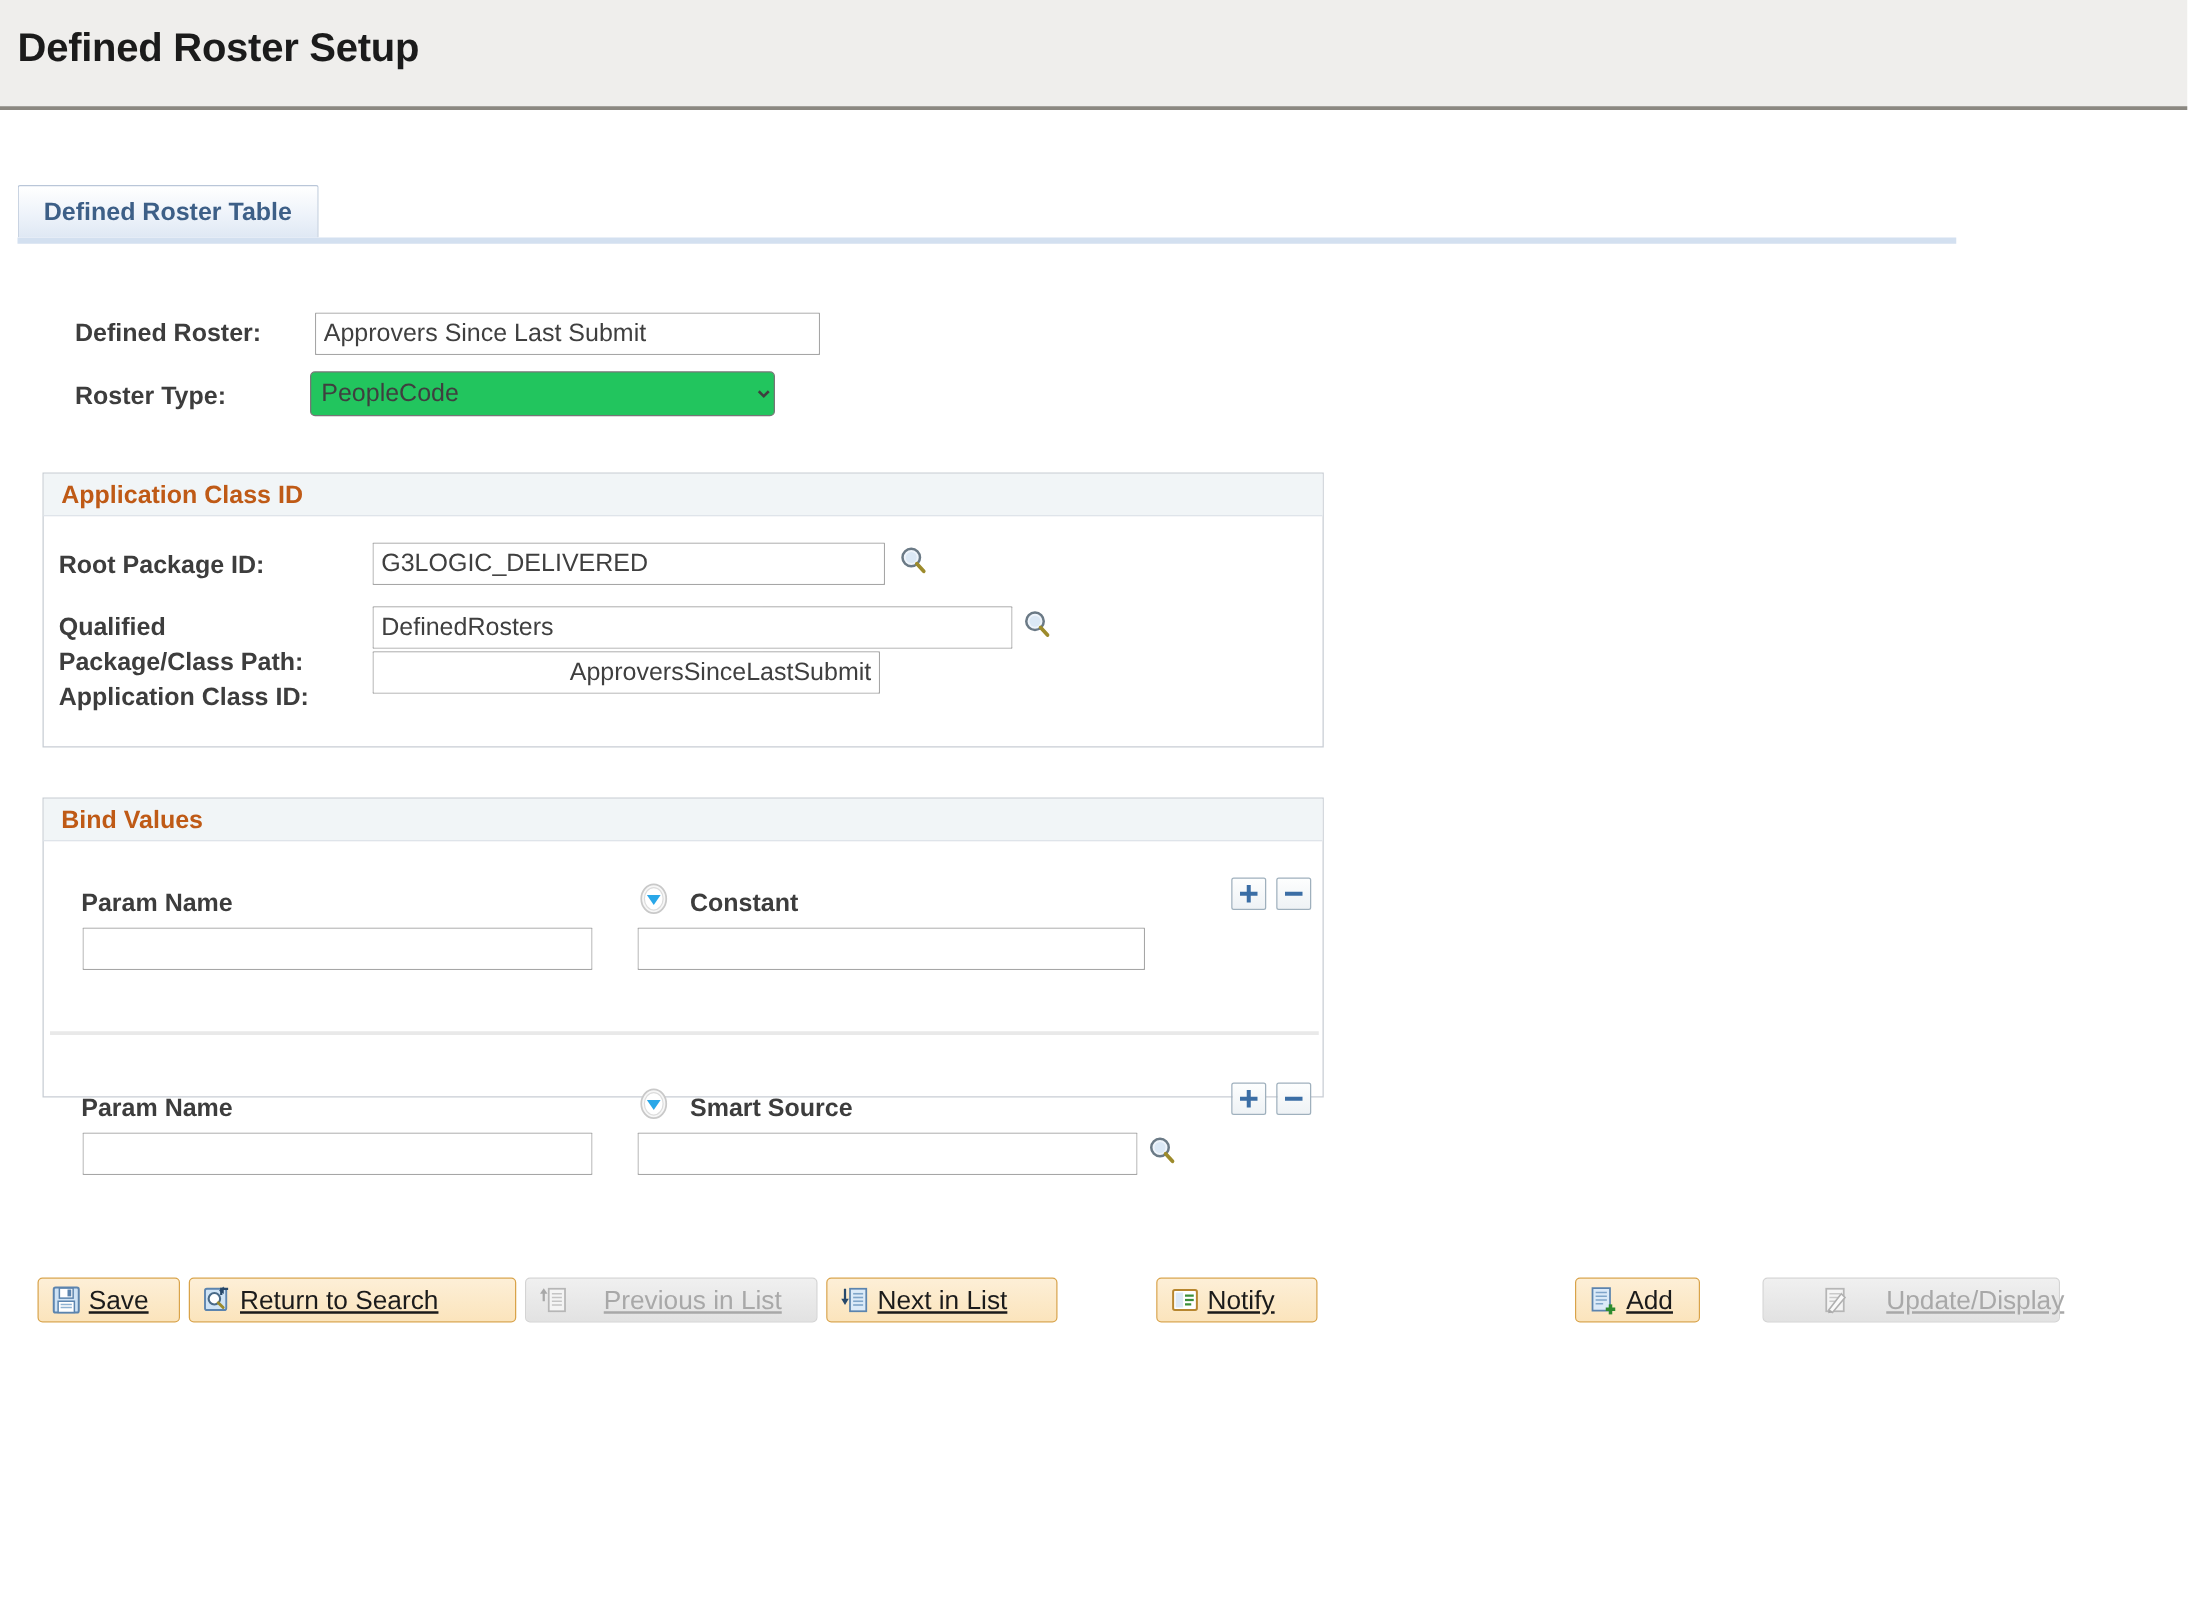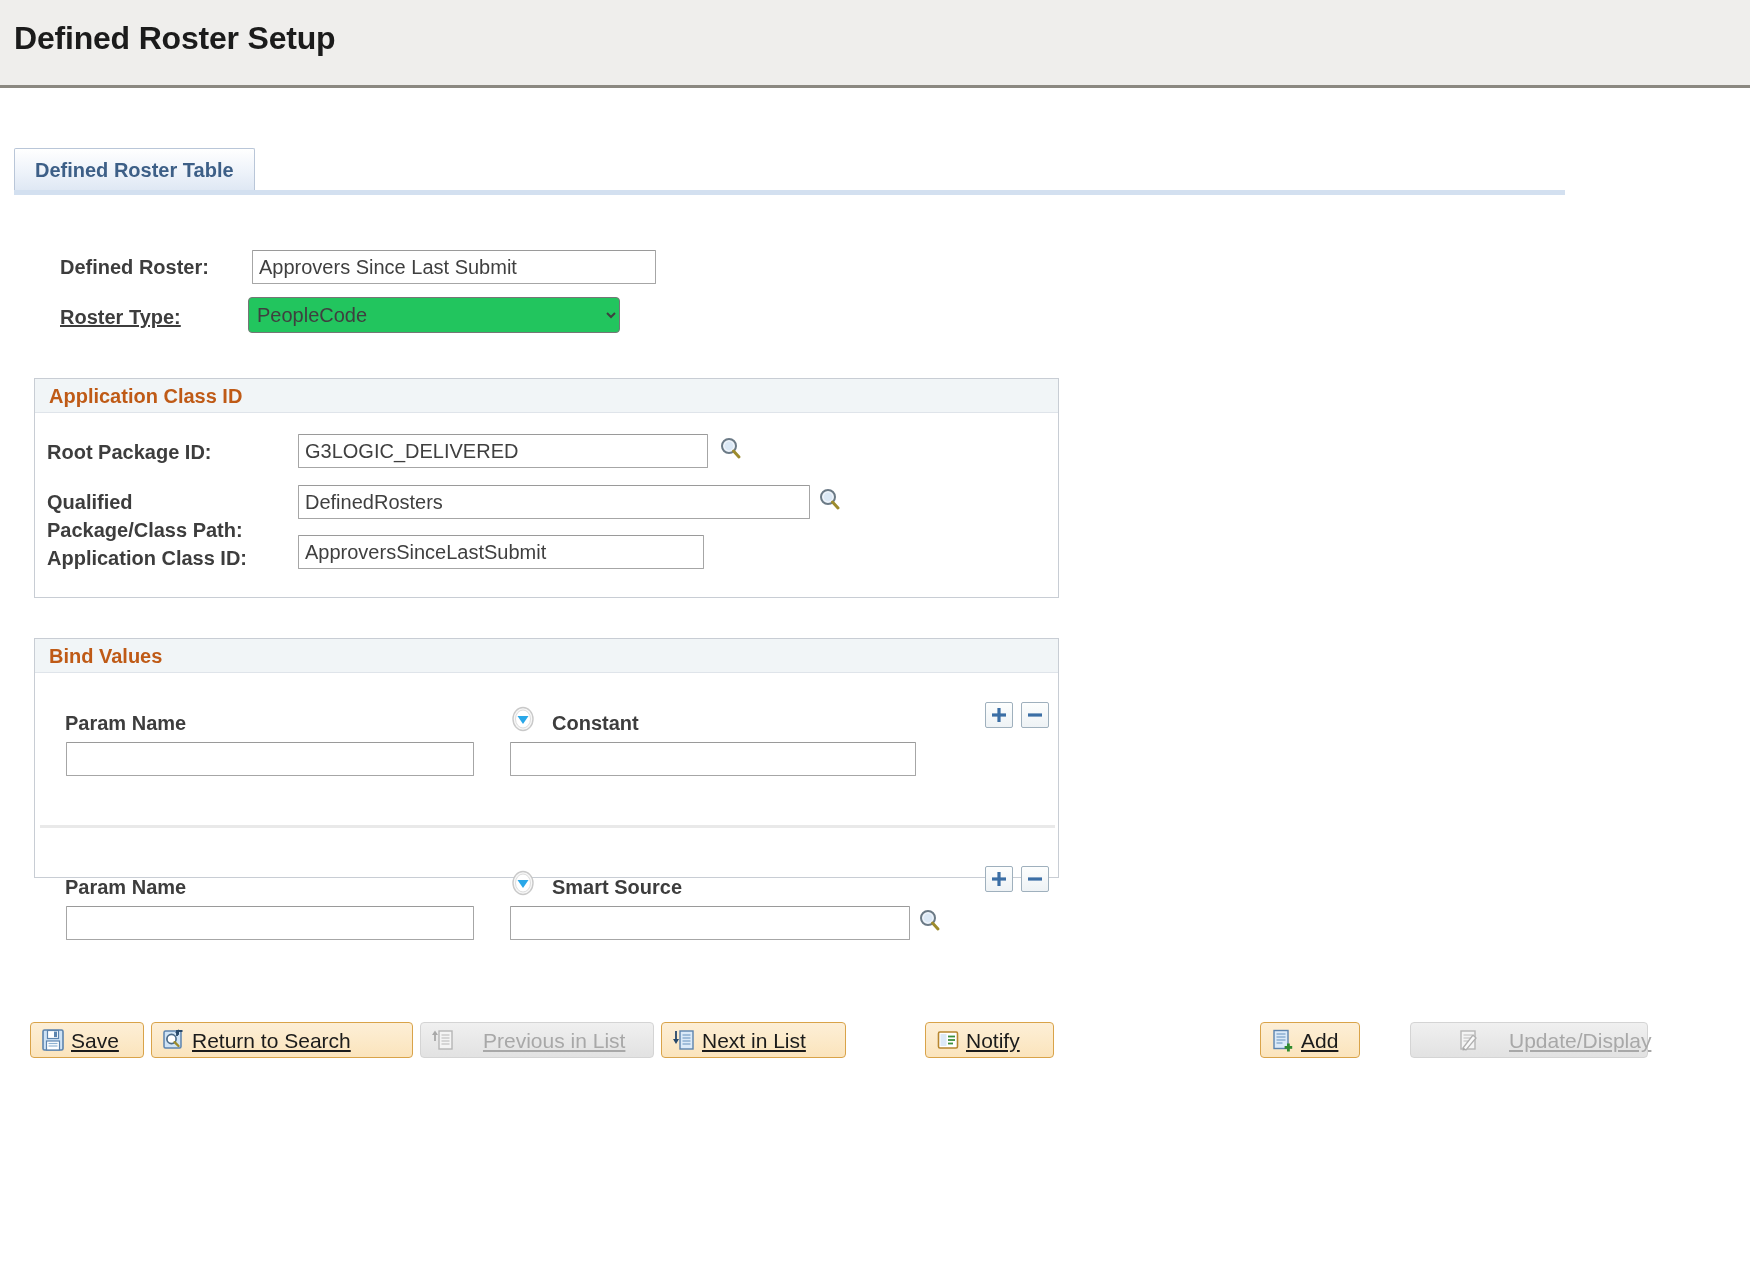--- a/index.html
+++ b/index.html
@@ -219,21 +219,21 @@
   </div>
 </div>
 <div id="tab-underline"></div>
 
 <div class="form-row" style="left:0; top:250px; width:900px;">
   <span class="field-label" style="left:36px; top:6px;">Defined Roster:</span>
   <input type="text" class="pt-input" style="left: 228px; top: 0px; width: 404px;" value="Approvers Since Last Submit">
 </div>
 
 <div class="form-row" style="left:0; top:299px; width:900px;">
-  <span class="field-label" style="left:36px; top:7px;text-decoration:underline;">Roster Type:</span>
+  <span class="field-label" style="left:36px; top:7px;">Roster Type:</span>
   <select class="pt-select" style="left:224px; top:-2px; width:372px;">
     <option>PeopleCode</option>
   </select>
 </div>
 
 <div class="groupbox" style="left:34px; top:378px; width:1025px; height:220px;">
   <div class="groupbox-head">
     <span class="groupbox-title">Application Class ID</span>
   </div>
   <div class="groupbox-body" style="height:210px;">
@@ -253,21 +253,21 @@
     <input type="text" class="pt-input" style="left: 263px; top: 72px; width: 512px;" value="DefinedRosters">
     <span class="lookup-icon" style="left:782px; top:74px;">
       <svg width="26" height="26" viewBox="0 0 26 26">
         <circle cx="11" cy="10" r="7" fill="#eef4fb" stroke="#6b7a86" stroke-width="2"></circle>
         <circle cx="11" cy="10" r="4.4" fill="#dbe8f5" stroke="none"></circle>
         <line x1="15.5" y1="15" x2="21" y2="21" stroke="#9d8b2c" stroke-width="3" stroke-linecap="round"></line>
       </svg>
     </span>
 
     <span class="field-label" style="left:12px; top:134px;">Application Class ID:</span>
-    <input type="text" class="pt-input" style="left: 263px; top: 122px; width: 406px;" value="ApproversSinceLastSubmit">
+    <input type="text" class="pt-input" style="left: 263px; top: 108px; width: 406px; text-align: right;" value="ApproversSinceLastSubmit">
   </div>
 </div>
 
 <div class="groupbox" style="left:34px; top:638px; width:1025px; height:240px;">
   <div class="groupbox-head">
     <span class="groupbox-title">Bind Values</span>
   </div>
   <div class="groupbox-body" style="height:204px;">
 
     <div>

